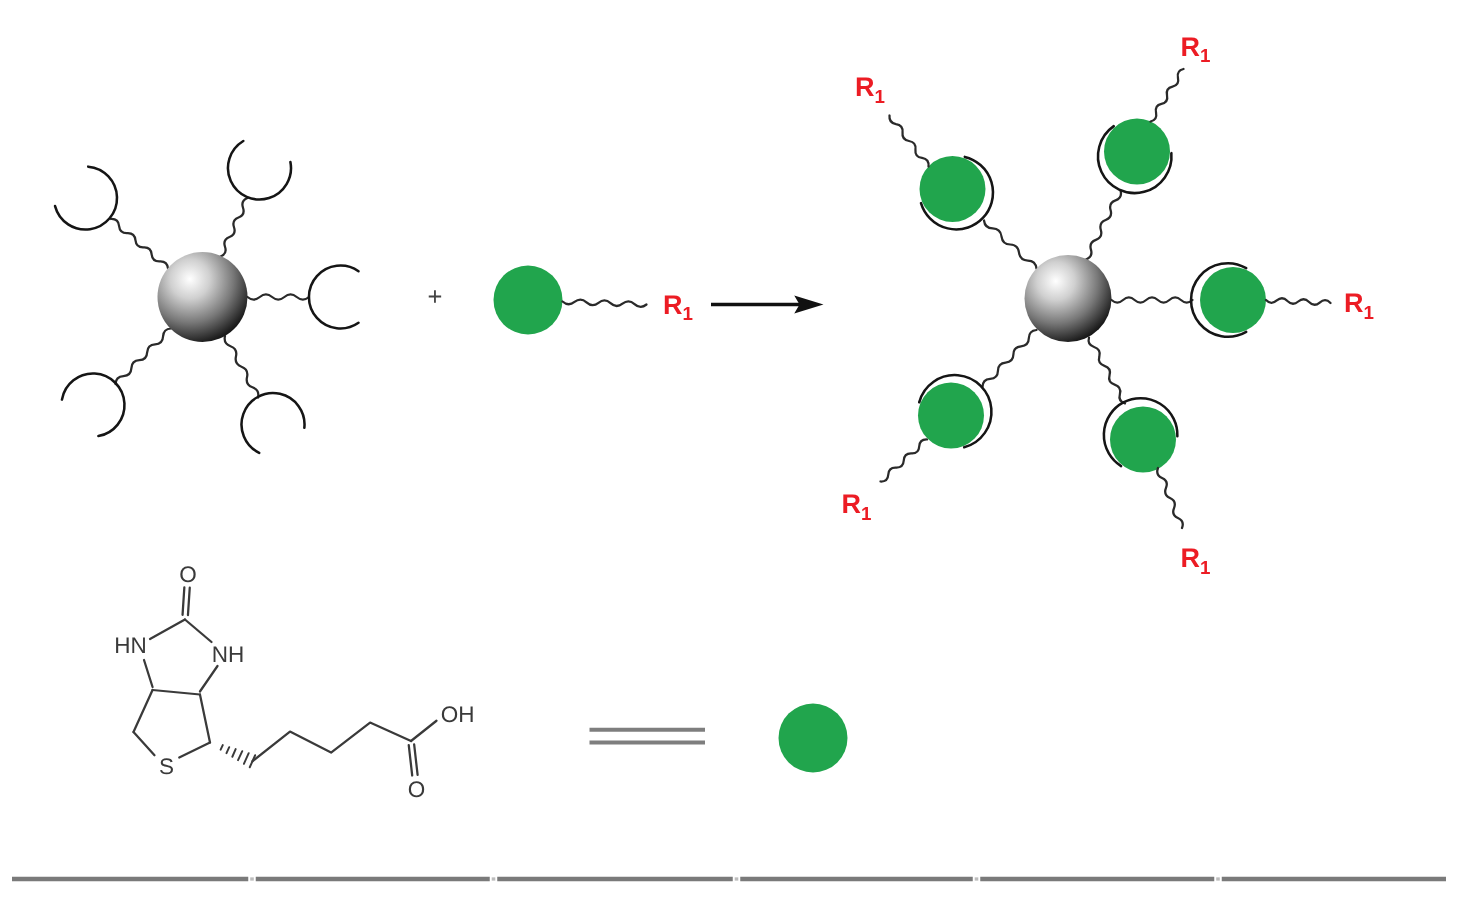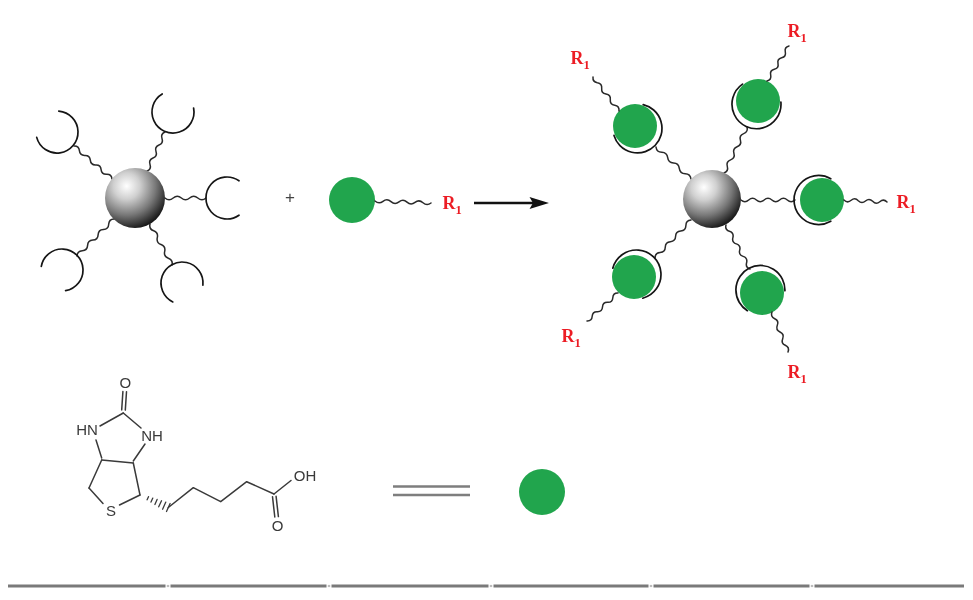--- a/index.html
+++ b/index.html
@@ -20,21 +20,21 @@
   .bond{stroke:var(--bond);stroke-width:1.5;fill:none;stroke-linecap:round;stroke-linejoin:round;}
   .hashwedge{stroke:var(--bond);stroke-width:1.3;stroke-linecap:round;}
   .atom{font-family:"Liberation Sans",sans-serif;font-size:15px;fill:#3a3a3a;}
   .arrowline{stroke:#111;stroke-width:2.4;}
   .arrowhead{fill:#111;stroke:none;}
   .eqbar{stroke:#7e7e7e;stroke-width:2.6;}
   .rule{stroke:var(--rule);stroke-width:3;}
   .rule-dot{stroke:#bdbdbd;stroke-width:2.2;}
   .overlay{position:absolute;transform:translate(-50%,-50%);white-space:nowrap;}
   .plus{font-size:17px;color:#444;font-weight:400;}
-  .r1{font-family:Liberation Serif, serif;font-weight:bold;font-size:18px;color:var(--red);line-height:1;}
+  .r1{font-family:Liberation Sans, sans-serif;font-weight:bold;font-size:18px;color:var(--red);line-height:1;}
   .r1 sub{font-size:12.5px;line-height:0;}
 </style>
 </head>
 <body>
 
 <div class="stage">
 
   <svg width="973" height="600" viewBox="0 0 973 600">
     <defs>
       <radialGradient id="sphereGrad" cx="36%" cy="30%" r="78%">

